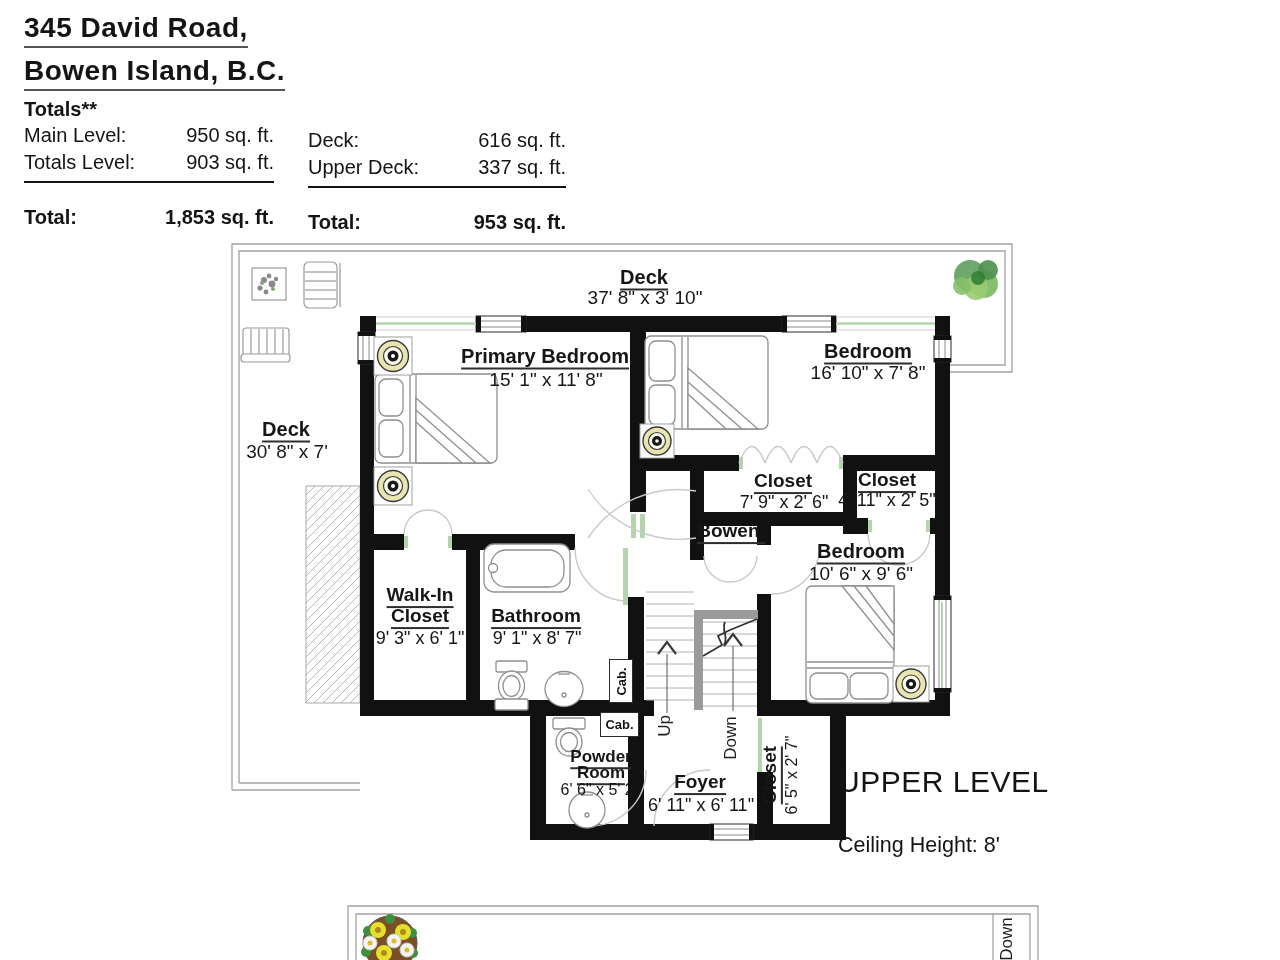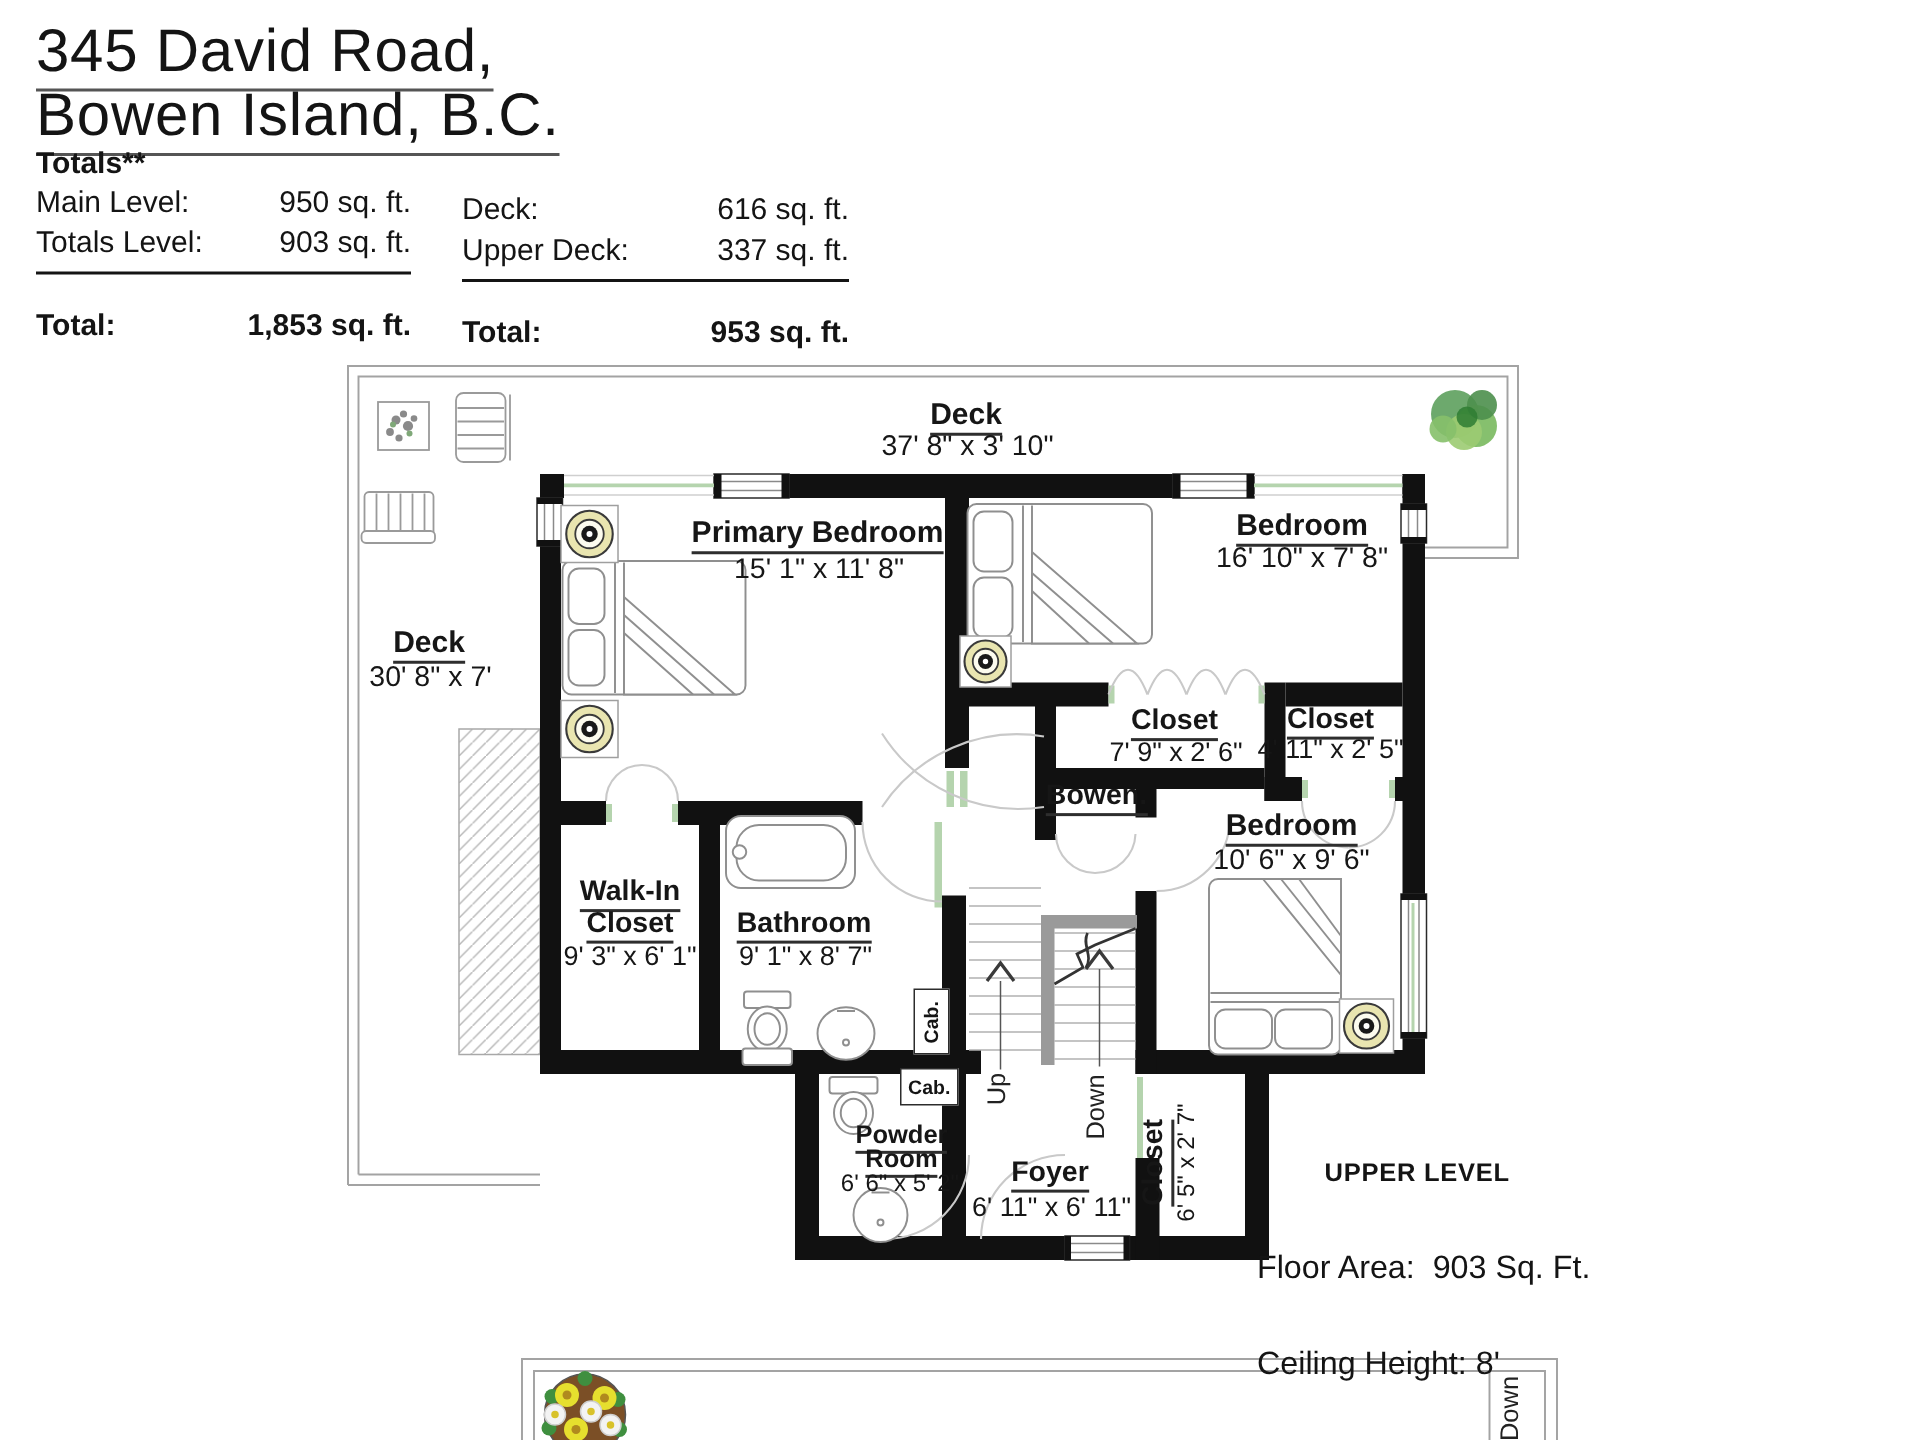--- a/index.html
+++ b/index.html
@@ -1,41 +1,41 @@
 <!DOCTYPE html>
 <html><head>
 <meta charset="utf-8">
 <style>
   html,body{margin:0;padding:0;background:#fff;}
   .canvas{position:relative;width:1280px;height:960px;background:#fff;overflow:hidden;
           font-family:"Liberation Sans",sans-serif;color:#141414;}
   svg.planGfx{position:absolute;left:0;top:0;z-index:1;}
   
-  .addr{position:absolute;left:24px;z-index:5;font-weight:normal;font-size:40px;letter-spacing:.5px;text-align:center;}
+  .addr{position:absolute;left:24px;z-index:5;font-weight:bold;font-size:28px;letter-spacing:.5px;text-align:center;}
   .addr .u2{display:inline-block;border-bottom:2px solid #555;padding-bottom:2px;}
   .totheading{position:absolute;left:24px;top:98px;font-size:20px;font-weight:bold;z-index:5;}
   .tcol{position:absolute;font-size:20px;z-index:5;}
   .trow{display:flex;justify-content:space-between;line-height:27px;}
   .rule{border-top:2px solid #141414;margin-top:5px;}
   .total-row{font-weight:bold;margin-top:21px;}
   
   .lbl{position:absolute;transform:translate(-50%,-50%);white-space:nowrap;text-align:center;
        line-height:1.15;z-index:6;color:#161616;}
   .lbl.rot{transform:translate(-50%,-50%) rotate(-90deg);}
   .nm{font-weight:bold;font-size:19px;}
   .nm-lg{font-weight:bold;font-size:20px;}
   .nm-sm{font-weight:bold;font-size:17px;}
   .dm{font-size:18px;}
   .dm-lg{font-size:19px;}
   .dm-sm{font-size:16px;}
   .u{display:inline-block;border-bottom:2px solid #2e2e2e;}
   .cabbox{position:absolute;border:1.5px solid #2c2c2c;background:#fff;z-index:4;
           display:flex;align-items:center;justify-content:center;font-size:13px;font-weight:bold;}
   .levelinfo{position:absolute;left:838px;top:731px;z-index:6;white-space:pre;}
-  .levelinfo .t1{font-size:17px;font-weight:bold;letter-spacing:.5px;line-height:29px;margin-left:45px;}
+  .levelinfo .t1{font-size:30px;font-weight:normal;letter-spacing:.5px;line-height:29px;}
   .levelinfo .t2{font-size:21.5px;line-height:27.5px;}
   .stairlbl{font-size:17px;color:#222;}
 </style>
 </head>
 <body>
 
 <div class="canvas">
 
   <div class="addr" style="top:12px;"><span class="u2">345 David Road,</span></div>
   <div class="addr" style="top:55px;"><span class="u2">Bowen Island, B.C.</span></div>
@@ -446,17 +446,16 @@
     <div><span class="nm u">Closet</span></div>
     <div class="dm-sm">6' 5" x 2' 7"</div>
   </div>
 
   <div class="lbl rot stairlbl" style="left:665px;top:726px;">Up</div>
   <div class="lbl rot stairlbl" style="left:731px;top:738px;">Down</div>
   <div class="lbl rot stairlbl" style="left:1007px;top:939px;">Down</div>
 
   <div class="levelinfo">
     <div class="t1">UPPER LEVEL</div>
-    <div class="t2">Floor Area:  903 Sq. Ft.</div>
     <div class="t2">Ceiling Height: 8'</div>
   </div>
 
 </div>
 
 </body></html>

